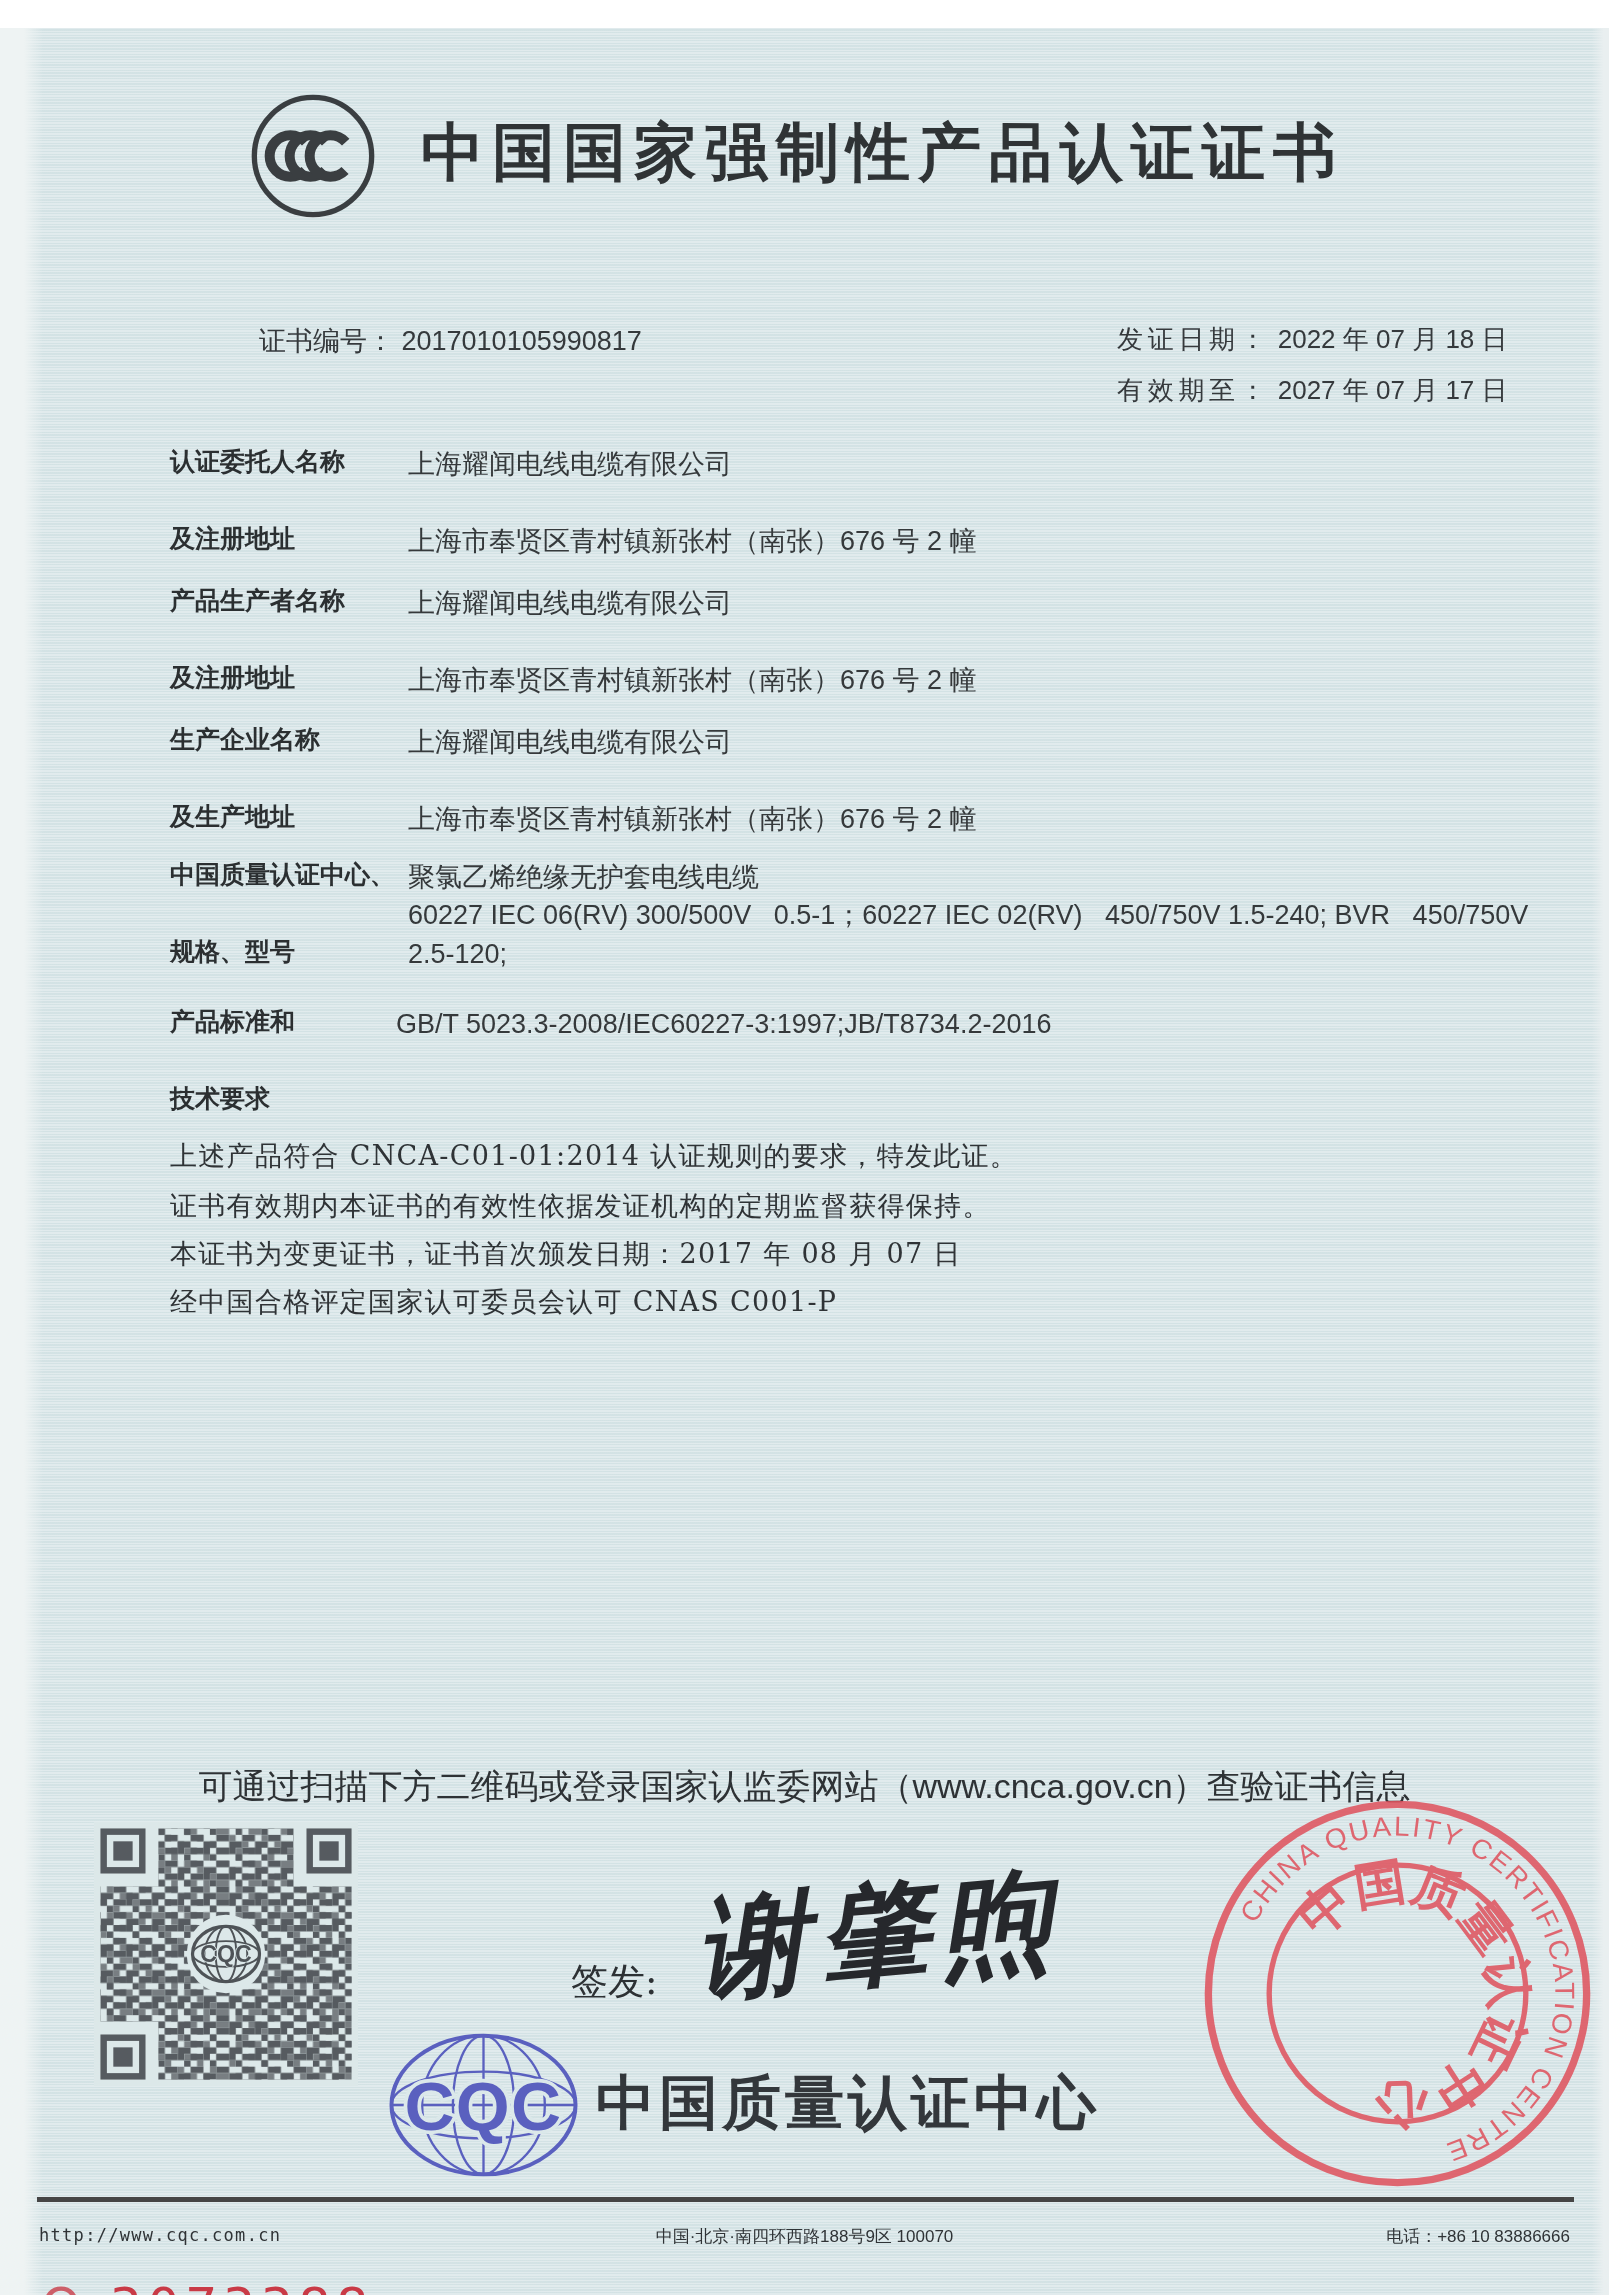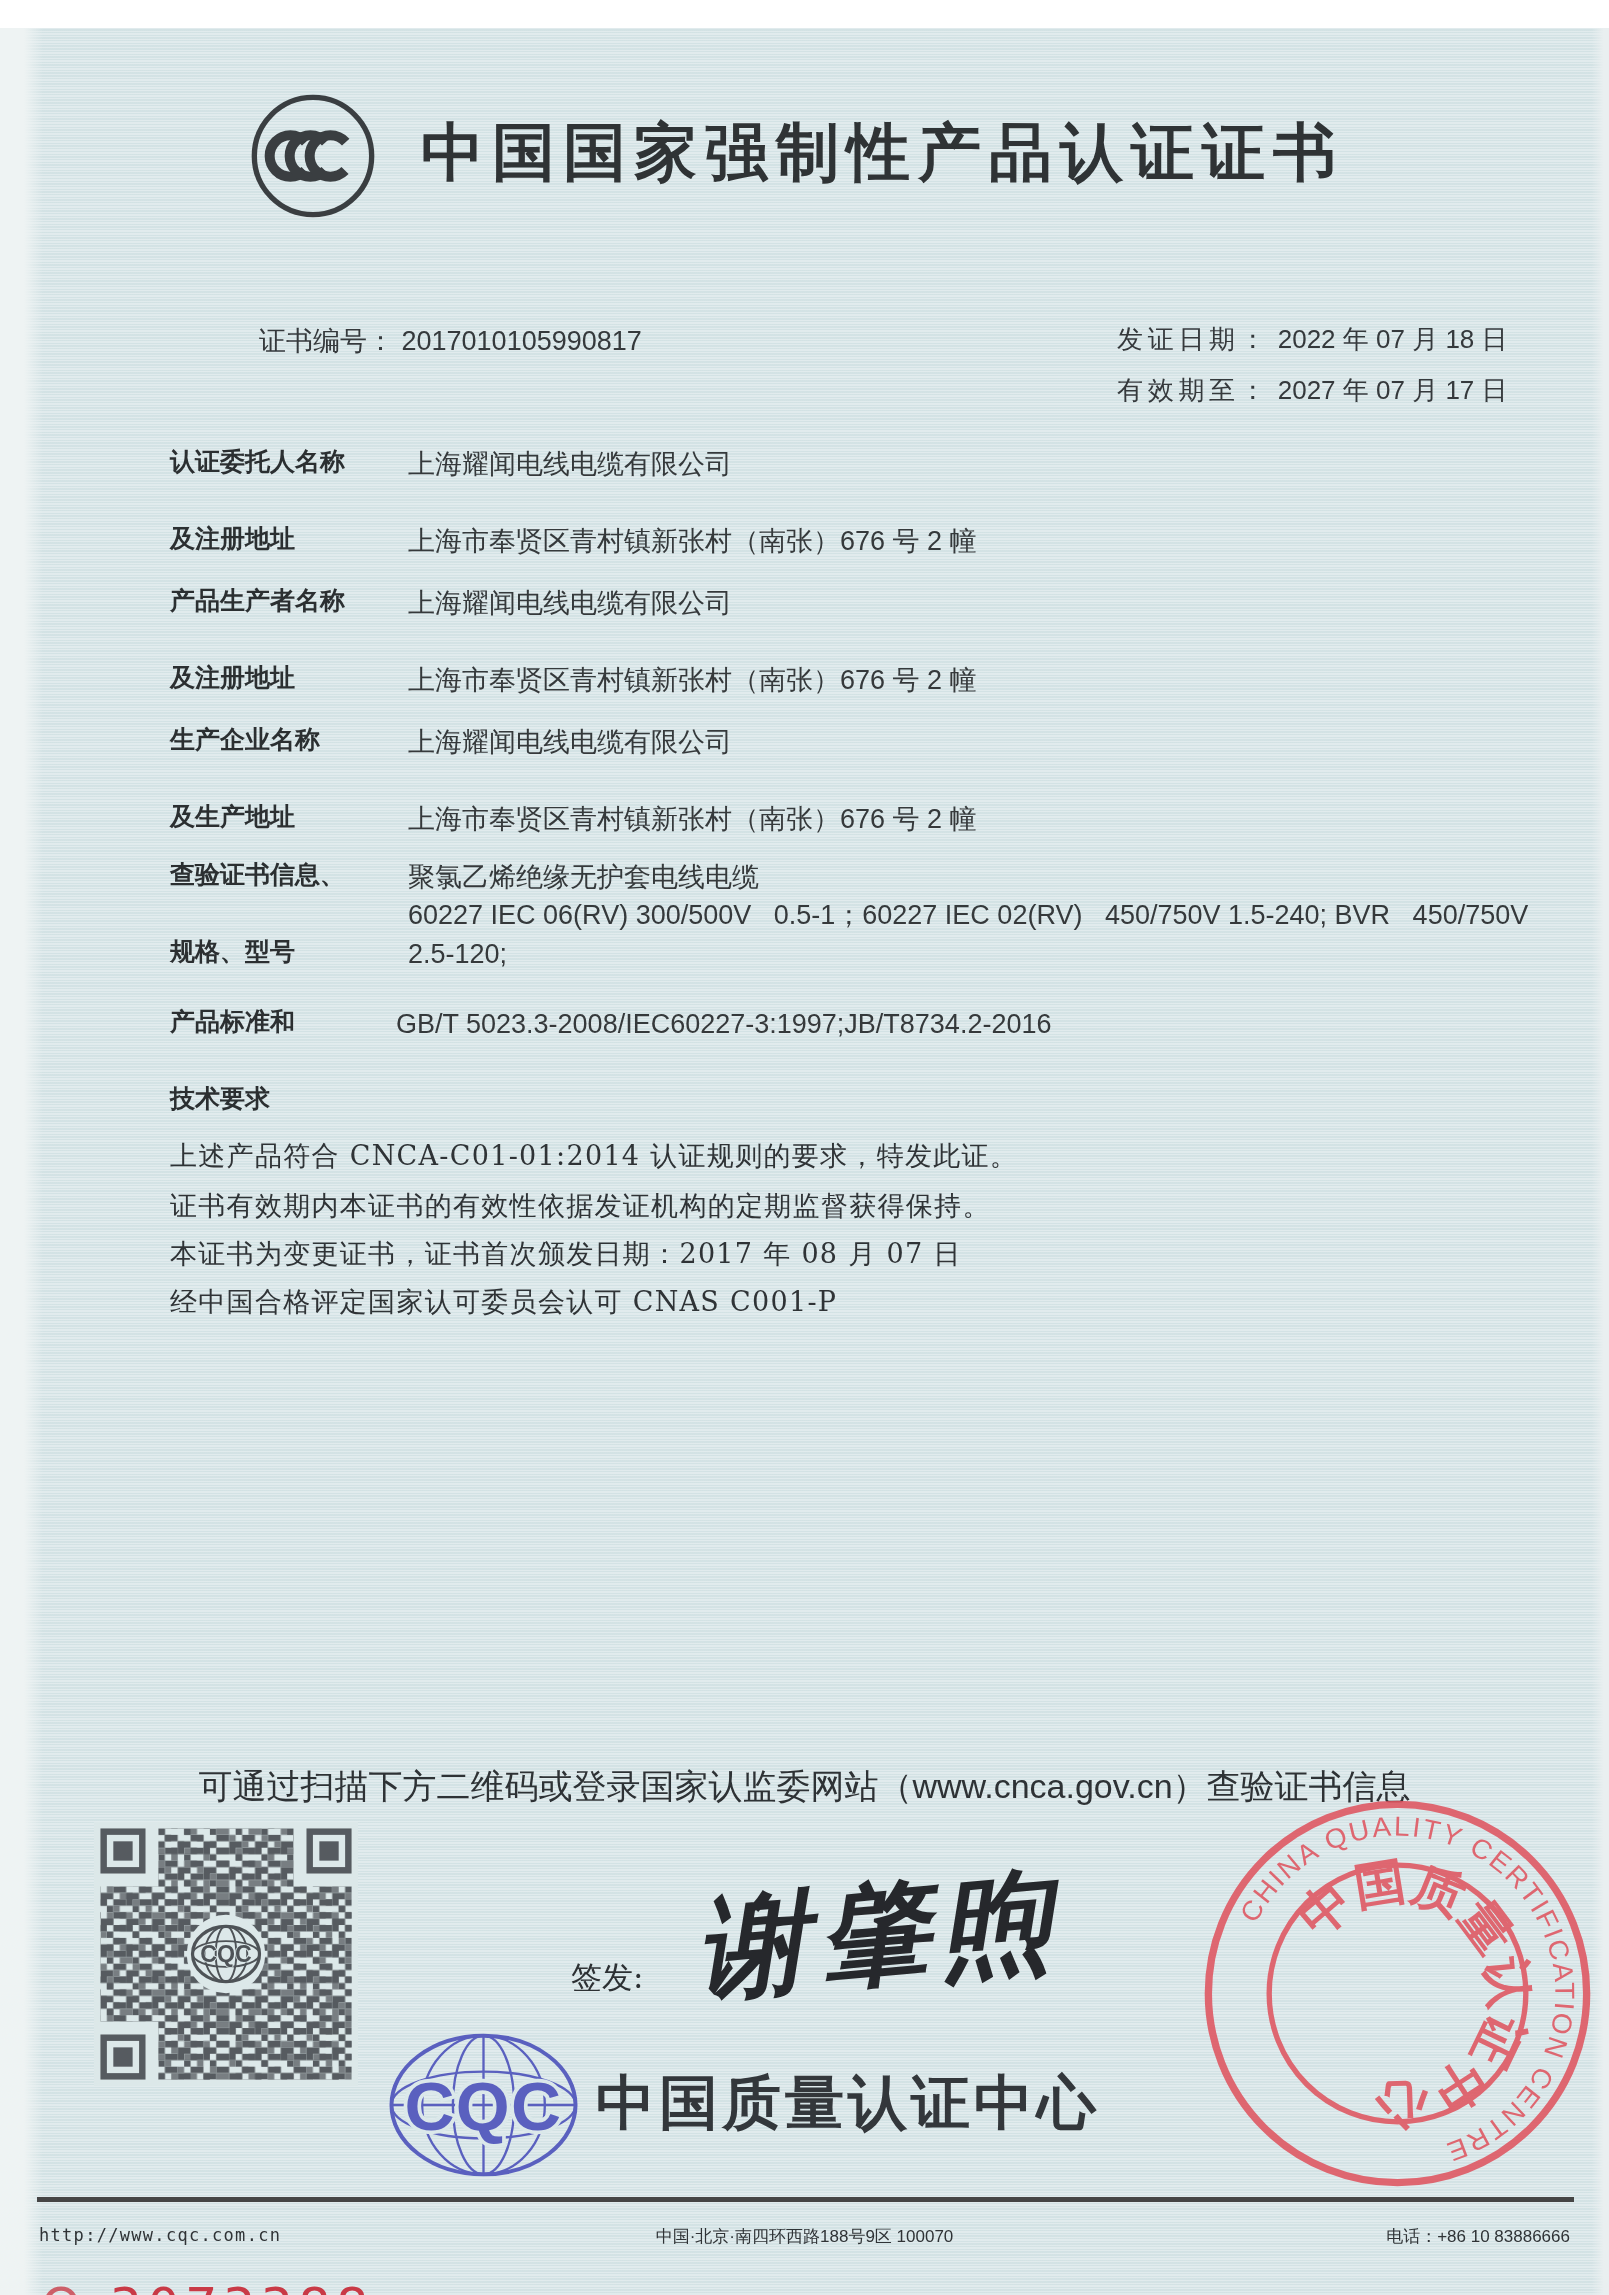--- a/index.html
+++ b/index.html
@@ -19,21 +19,21 @@
   .abs{position:absolute;}
   .title{font-size:63px;font-weight:700;letter-spacing:8px;color:#2f3335;white-space:nowrap;}
   .kai{font-family:"DejaVu Serif",serif;}
   .lbl{font-size:25px;font-weight:700;color:#2b2f31;white-space:nowrap;}
   .val{font-size:27px;color:#35393b;white-space:pre-wrap;line-height:39px;}
   .certline{font-size:27px;white-space:nowrap;}
   .dateline{font-size:26px;white-space:nowrap;}
   .dateline .dl{letter-spacing:4.7px;}
   .stmt{font-size:27px;color:#2f3336;letter-spacing:1.3px;white-space:nowrap;}
   .notice{font-size:34px;color:#2e3235;text-align:center;left:0;right:0;}
-  .signlbl{font-size:31px;color:#2d3134;}
+  .signlbl{font-size:37px;color:#2d3134;}
   .signature{font-size:112px;font-style:italic;font-weight:700;color:#26282c;
     letter-spacing:9.4px;transform:rotate(-5deg);white-space:nowrap;}
   .cqcname{font-size:59px;font-weight:700;letter-spacing:4px;color:#33373b;white-space:nowrap;}
   .rule{background:#454545;}
   .foot{font-size:17px;color:#2f3336;white-space:nowrap;}
   .mono{font-family:"DejaVu Sans Mono",monospace;letter-spacing:1.3px;}
   .addr{left:0;right:0;text-align:center;}
   .serial{font-size:51px;color:#c93a46;letter-spacing:5.3px;white-space:nowrap;font-family:"DejaVu Sans",sans-serif;}
   .serial .q{opacity:.78;margin-right:23px;}
 </style>
@@ -73,21 +73,21 @@
   <div class="abs lbl" style="left:170px;top:556px">产品生产者名称</div>
   <div class="abs val" style="left:408px;top:556px">上海耀闻电线电缆有限公司</div>
   <div class="abs lbl" style="left:170px;top:633px">及注册地址</div>
   <div class="abs val" style="left:408px;top:633px">上海市奉贤区青村镇新张村（南张）676 号 2 幢</div>
 
   <div class="abs lbl" style="left:170px;top:695px">生产企业名称</div>
   <div class="abs val" style="left:408px;top:695px">上海耀闻电线电缆有限公司</div>
   <div class="abs lbl" style="left:170px;top:772px">及生产地址</div>
   <div class="abs val" style="left:408px;top:772px">上海市奉贤区青村镇新张村（南张）676 号 2 幢</div>
 
-  <div class="abs lbl" style="left:170px;top:830px">查验证书信息、</div>
+  <div class="abs lbl" style="left:170px;top:830px">中国质量认证中心、</div>
   <div class="abs lbl" style="left:170px;top:907px">规格、型号</div>
   <div class="abs val" style="left:408px;top:830px">聚氯乙烯绝缘无护套电线电缆</div>
   <div class="abs val" style="left:408px;top:868px;width:1136px">60227 IEC 06(RV) 300/500V   0.5-1；60227 IEC 02(RV)   450/750V 1.5-240; BVR   450/750V 2.5-120;</div>
 
   <div class="abs lbl" style="left:170px;top:977px">产品标准和</div>
   <div class="abs lbl" style="left:170px;top:1054px">技术要求</div>
   <div class="abs val" style="left:396px;top:977px">GB/T 5023.3-2008/IEC60227-3:1997;JB/T8734.2-2016</div>
 
   <div class="abs stmt kai" style="left:170px;top:1110px">上述产品符合 CNCA-C01-01:2014 认证规则的要求，特发此证。</div>
   <div class="abs stmt kai" style="left:170px;top:1160px">证书有效期内本证书的有效性依据发证机构的定期监督获得保持。</div>

